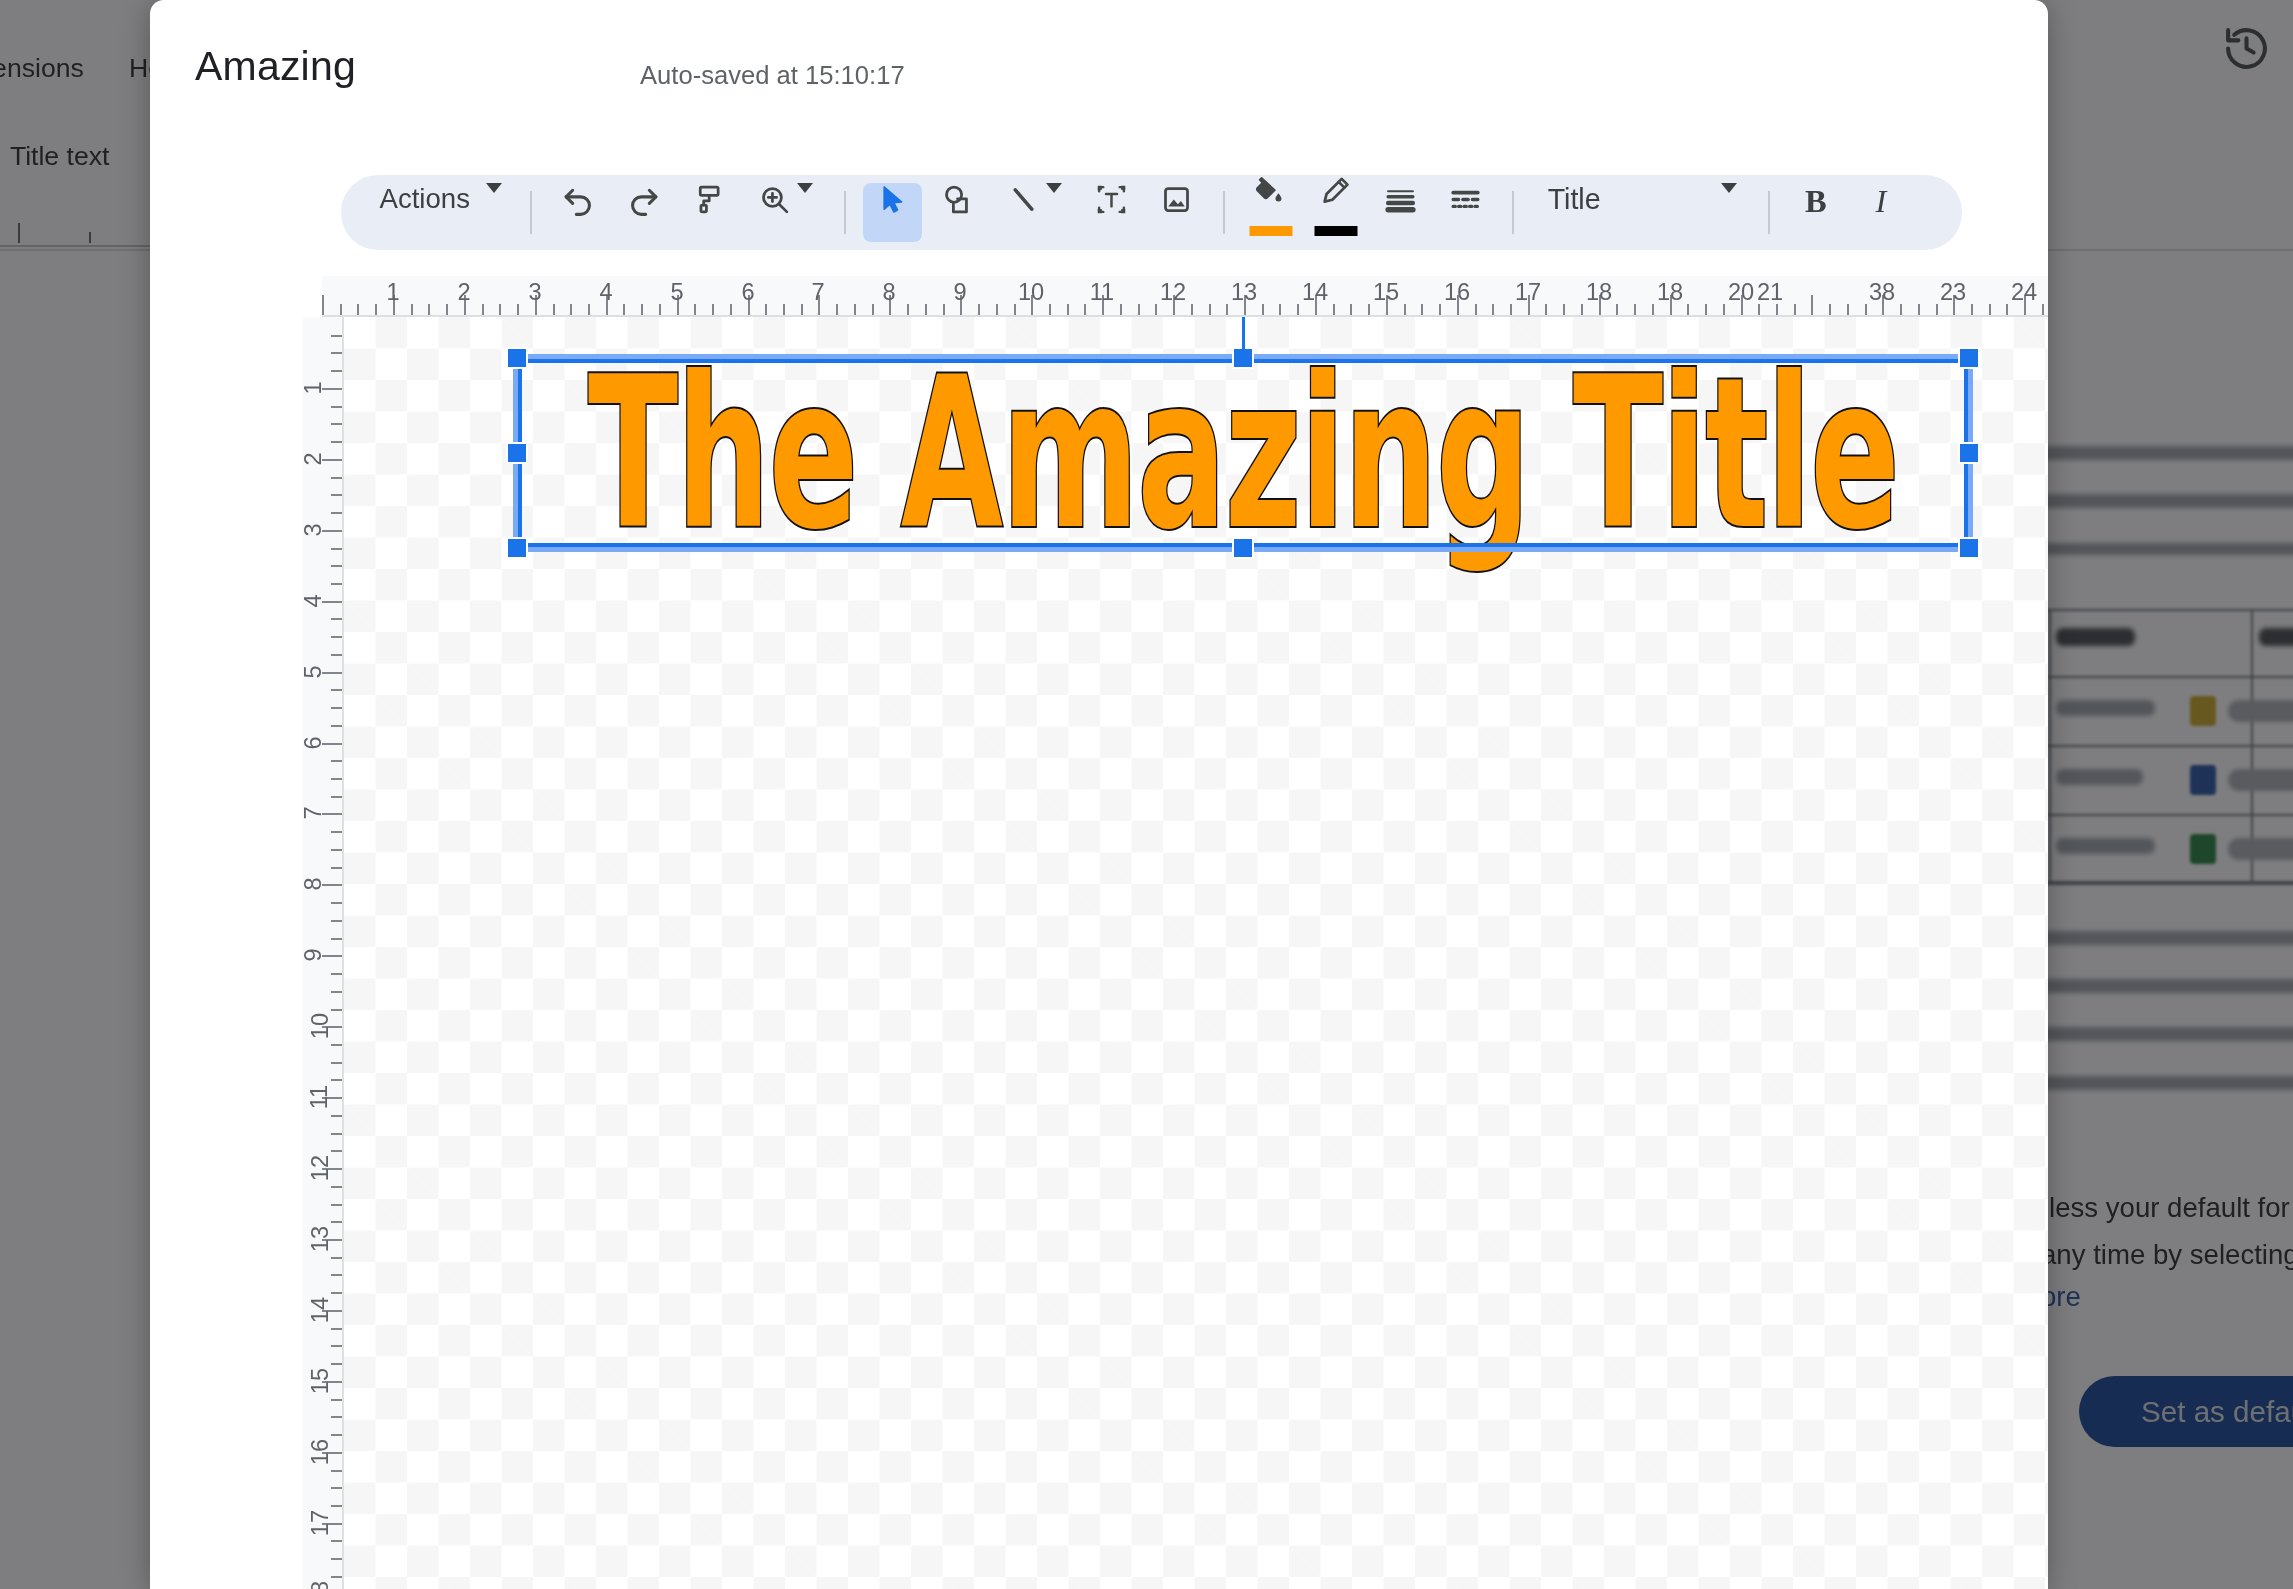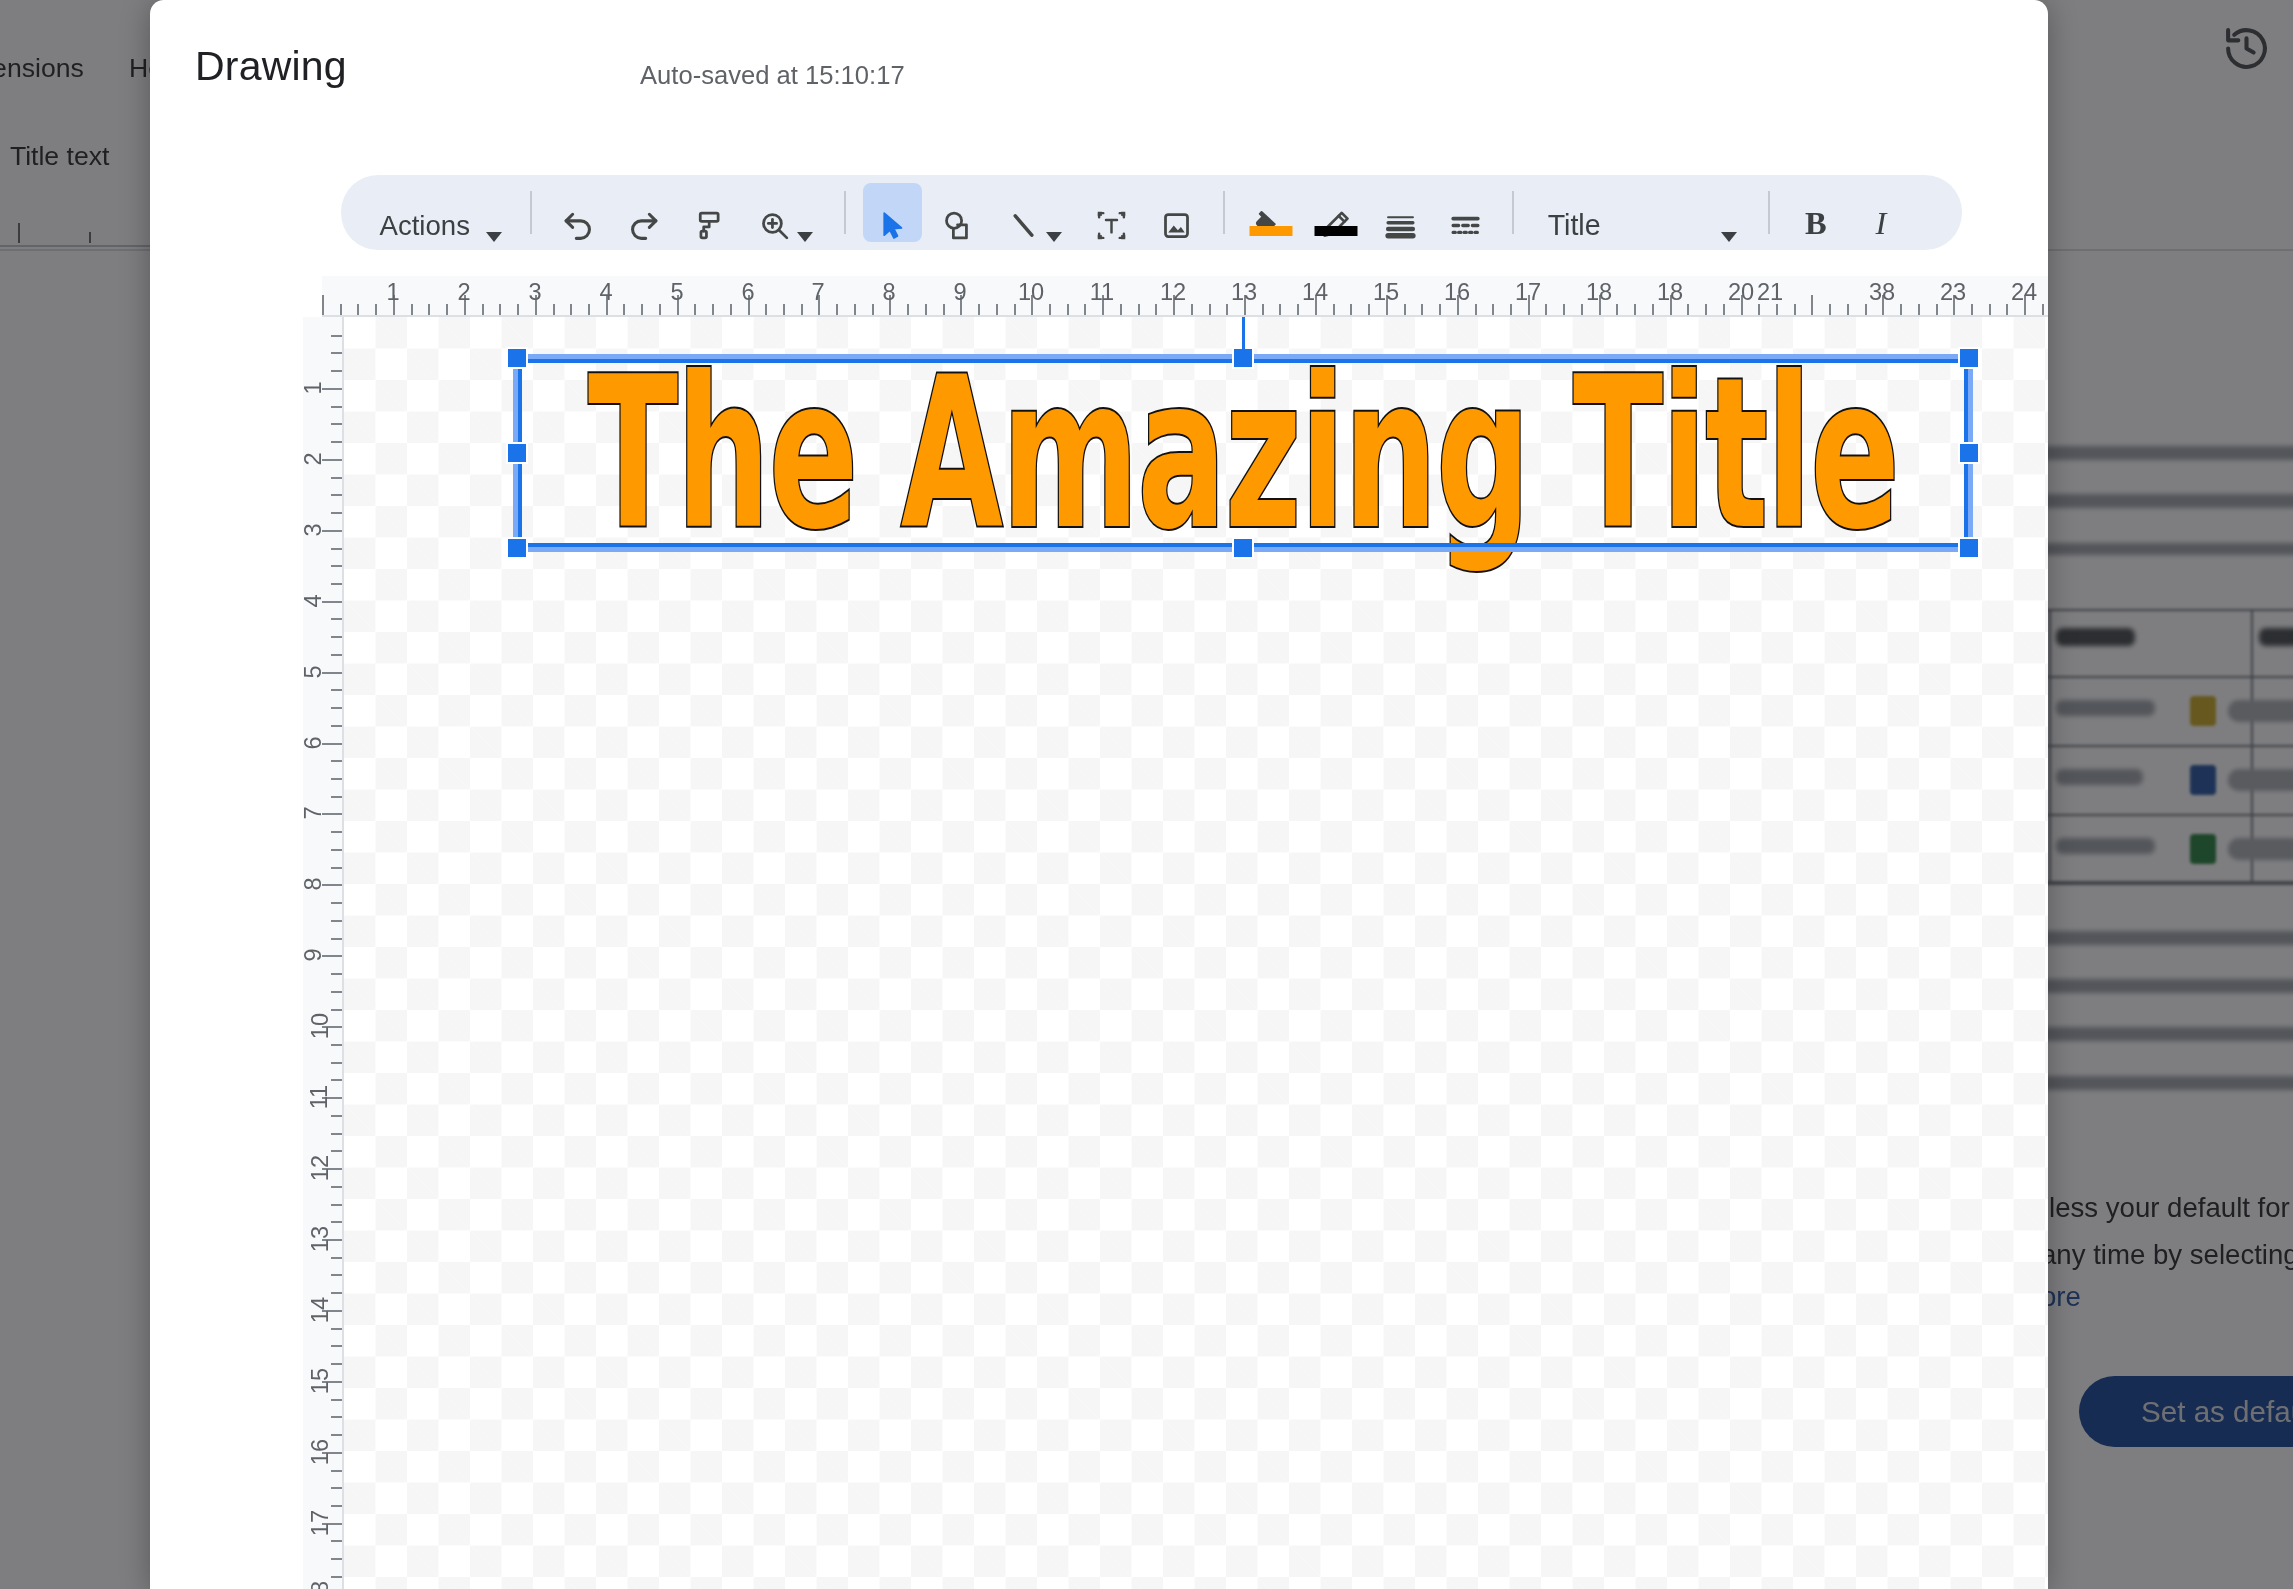--- a/index.html
+++ b/index.html
@@ -204,21 +204,21 @@
     padding: 0 13.8px;
   }
   .tb-btn {
     height: 59px;
     min-width: 59px;
     margin: 0 3px;
     border: none;
     background: transparent;
     border-radius: 7.9px;
     display: flex;
-    align-items: flex-end;
+    align-items: flex-start;
     justify-content: center;
     cursor: pointer;
     color: #444746;
     position: relative;
   }
   .tb-btn.active { background: #c2d7f7; }
   .tb-text {
     font-size: 27.6px;
     color: #3c4043;
     padding: 0 9.9px;
@@ -461,21 +461,21 @@
       </svg>
     </div>
   </div>
 
   <div id="scrim"></div>
 </div>
 
 <div id="dialog">
 
   <div id="dlg-header">
-    <div id="dlg-title">Drawing</div>
+    <div id="dlg-title">Amazing</div>
     <div id="autosave">Auto-saved at 15:10:17</div>
   </div>
 
   <div id="toolbar">
 
     <div class="tb-btn" id="actions-btn" style="padding:0 11.8px;">
       <span class="tb-text">Actions</span>
       <span class="caret"></span>
     </div>
 

